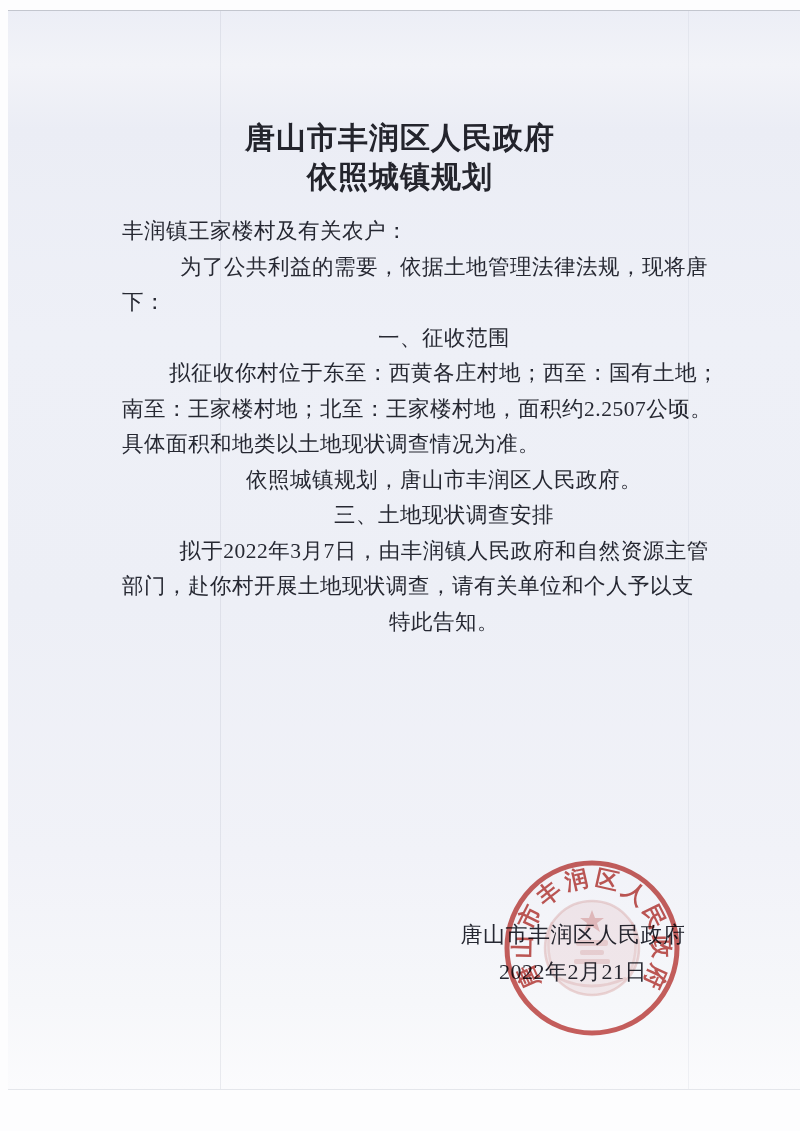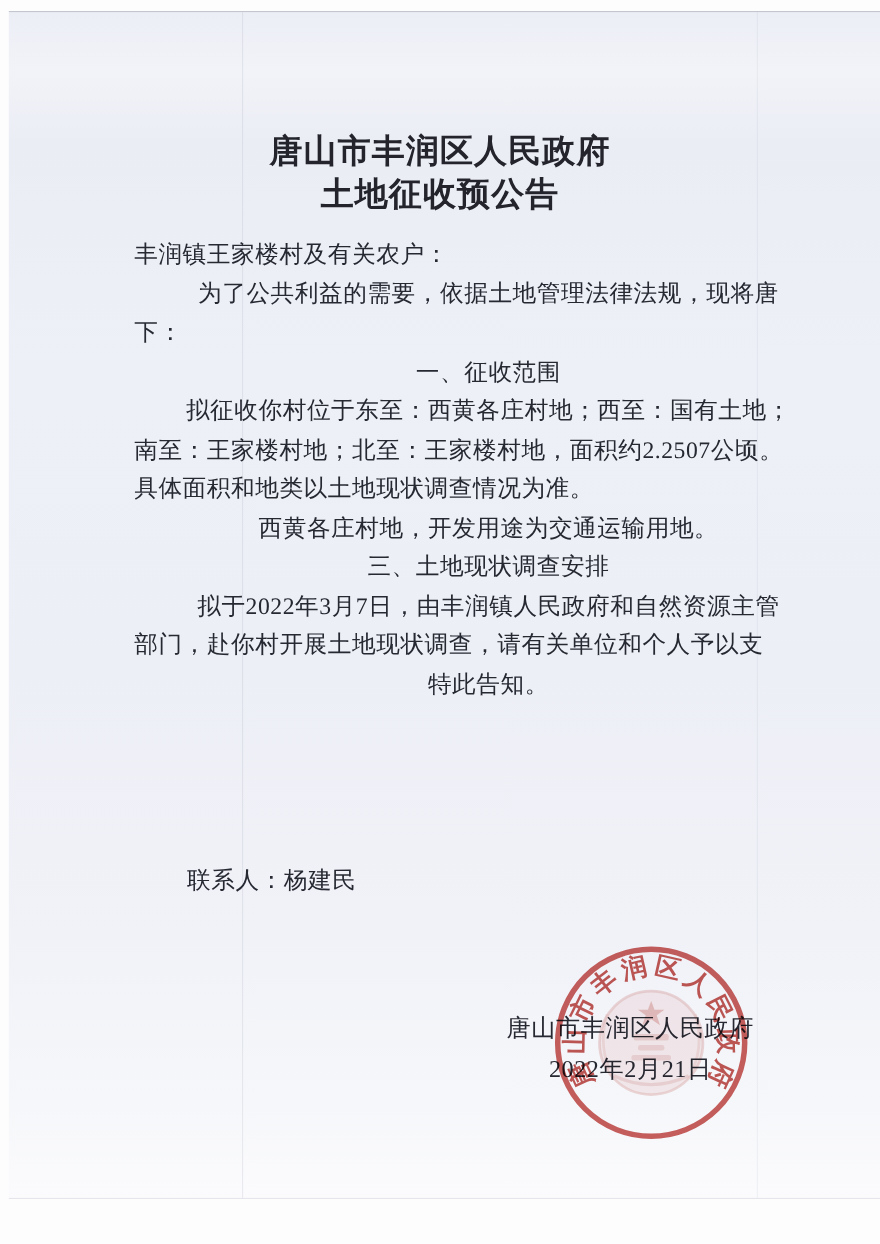--- a/index.html
+++ b/index.html
@@ -56,40 +56,39 @@
 </head>
 <body>
 
 <div class="sheet">
   <div class="streak" style="left:212px"></div>
   <div class="streak2" style="left:680px"></div>
 </div>
 
 <div class="doc-title">
   <div>唐山市丰润区人民政府</div>
-  <div>土地征收预公告</div>
+  <div>依照城镇规划</div>
 </div>
 
 <div class="bodytext" id="body-lines">
     <div class="bline">丰润镇王家楼村及有关农户：</div>
     <div class="bline ind">为了公共利益的需要，依据土地管理法律法规，现将唐</div>
     <div class="bline">下：</div>
     <div class="bline ind">一、征收范围</div>
     <div class="bline ind">拟征收你村位于东至：西黄各庄村地；西至：国有土地；</div>
     <div class="bline">南至：王家楼村地；北至：王家楼村地，面积约2.2507公顷。</div>
     <div class="bline">具体面积和地类以土地现状调查情况为准。</div>
-    <div class="bline ind">西黄各庄村地，开发用途为交通运输用地。</div>
+    <div class="bline ind">依照城镇规划，唐山市丰润区人民政府。</div>
     <div class="bline ind">三、土地现状调查安排</div>
     <div class="bline ind">拟于2022年3月7日，由丰润镇人民政府和自然资源主管</div>
     <div class="bline">部门，赴你村开展土地现状调查，请有关单位和个人予以支</div>
     <div class="bline ind">特此告知。</div>
   </div>
 
 <div class="contact">
-  <span class="person">联系人：杨建民</span>
 </div>
 
 <div class="signature">
   <div>唐山市丰润区人民政府</div>
   <div>2022年2月21日</div>
 </div>
 
 <svg class="seal" viewBox="0 0 200 200" aria-hidden="true">
 
   <circle cx="100" cy="100" r="85" fill="none" stroke="#c5433f" stroke-width="5" opacity="0.85"></circle>

